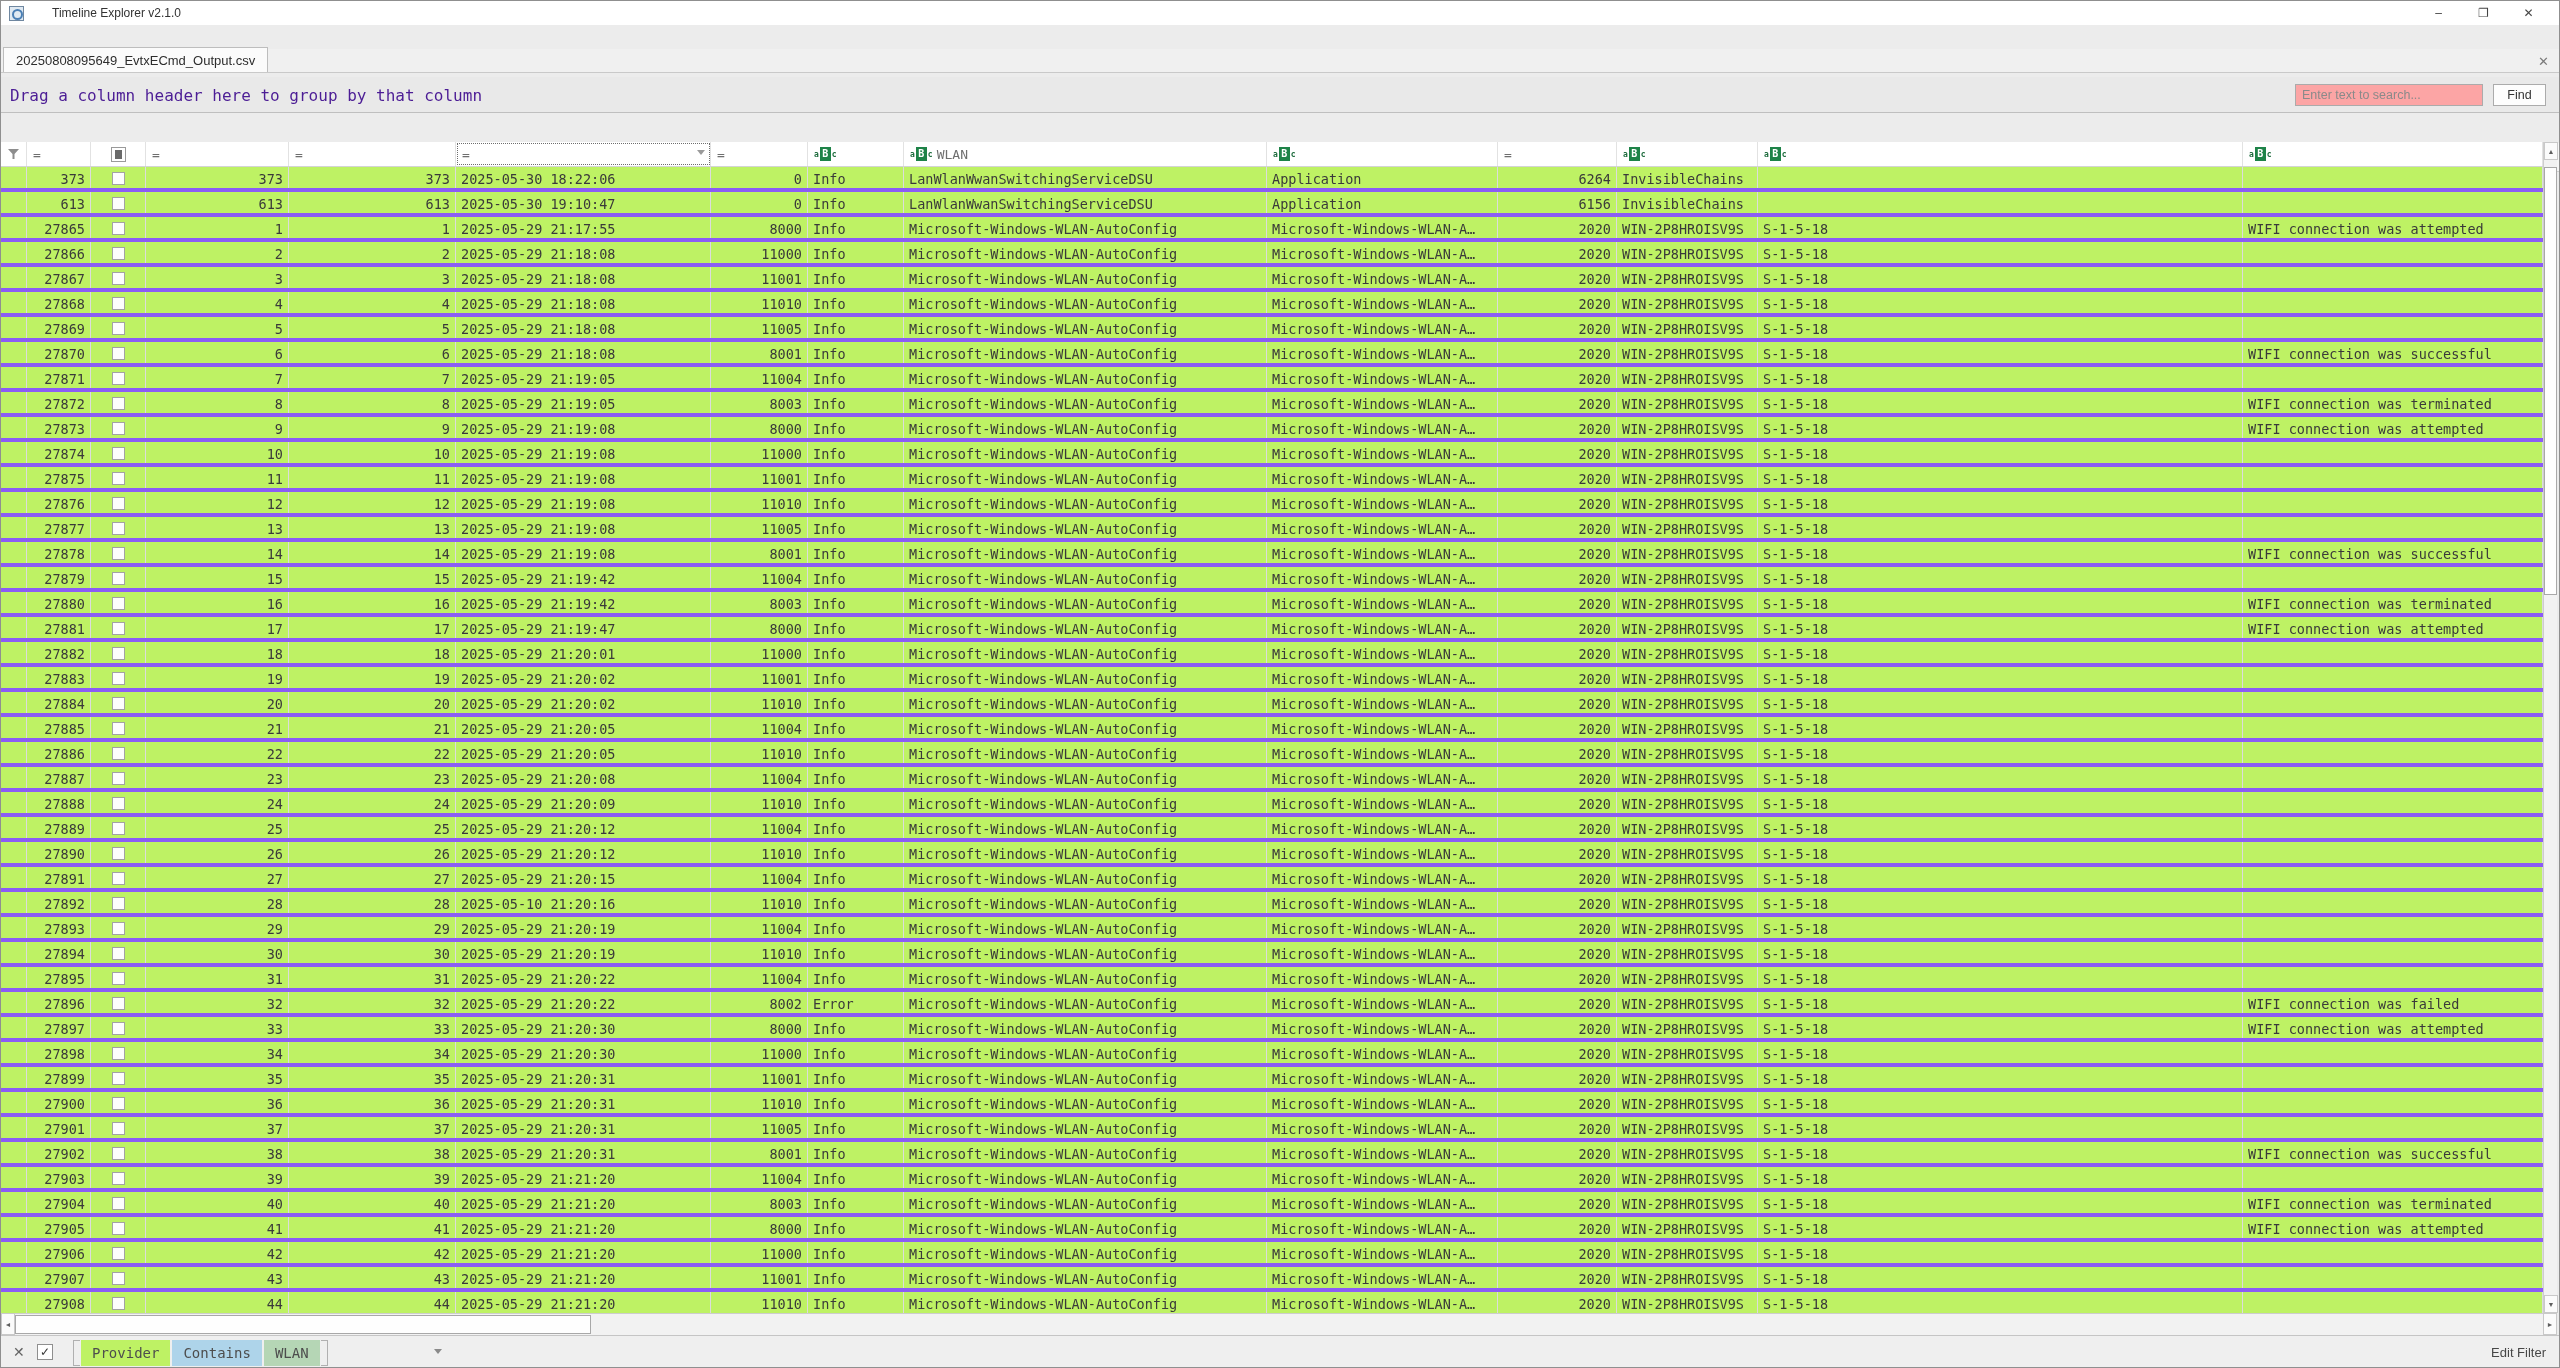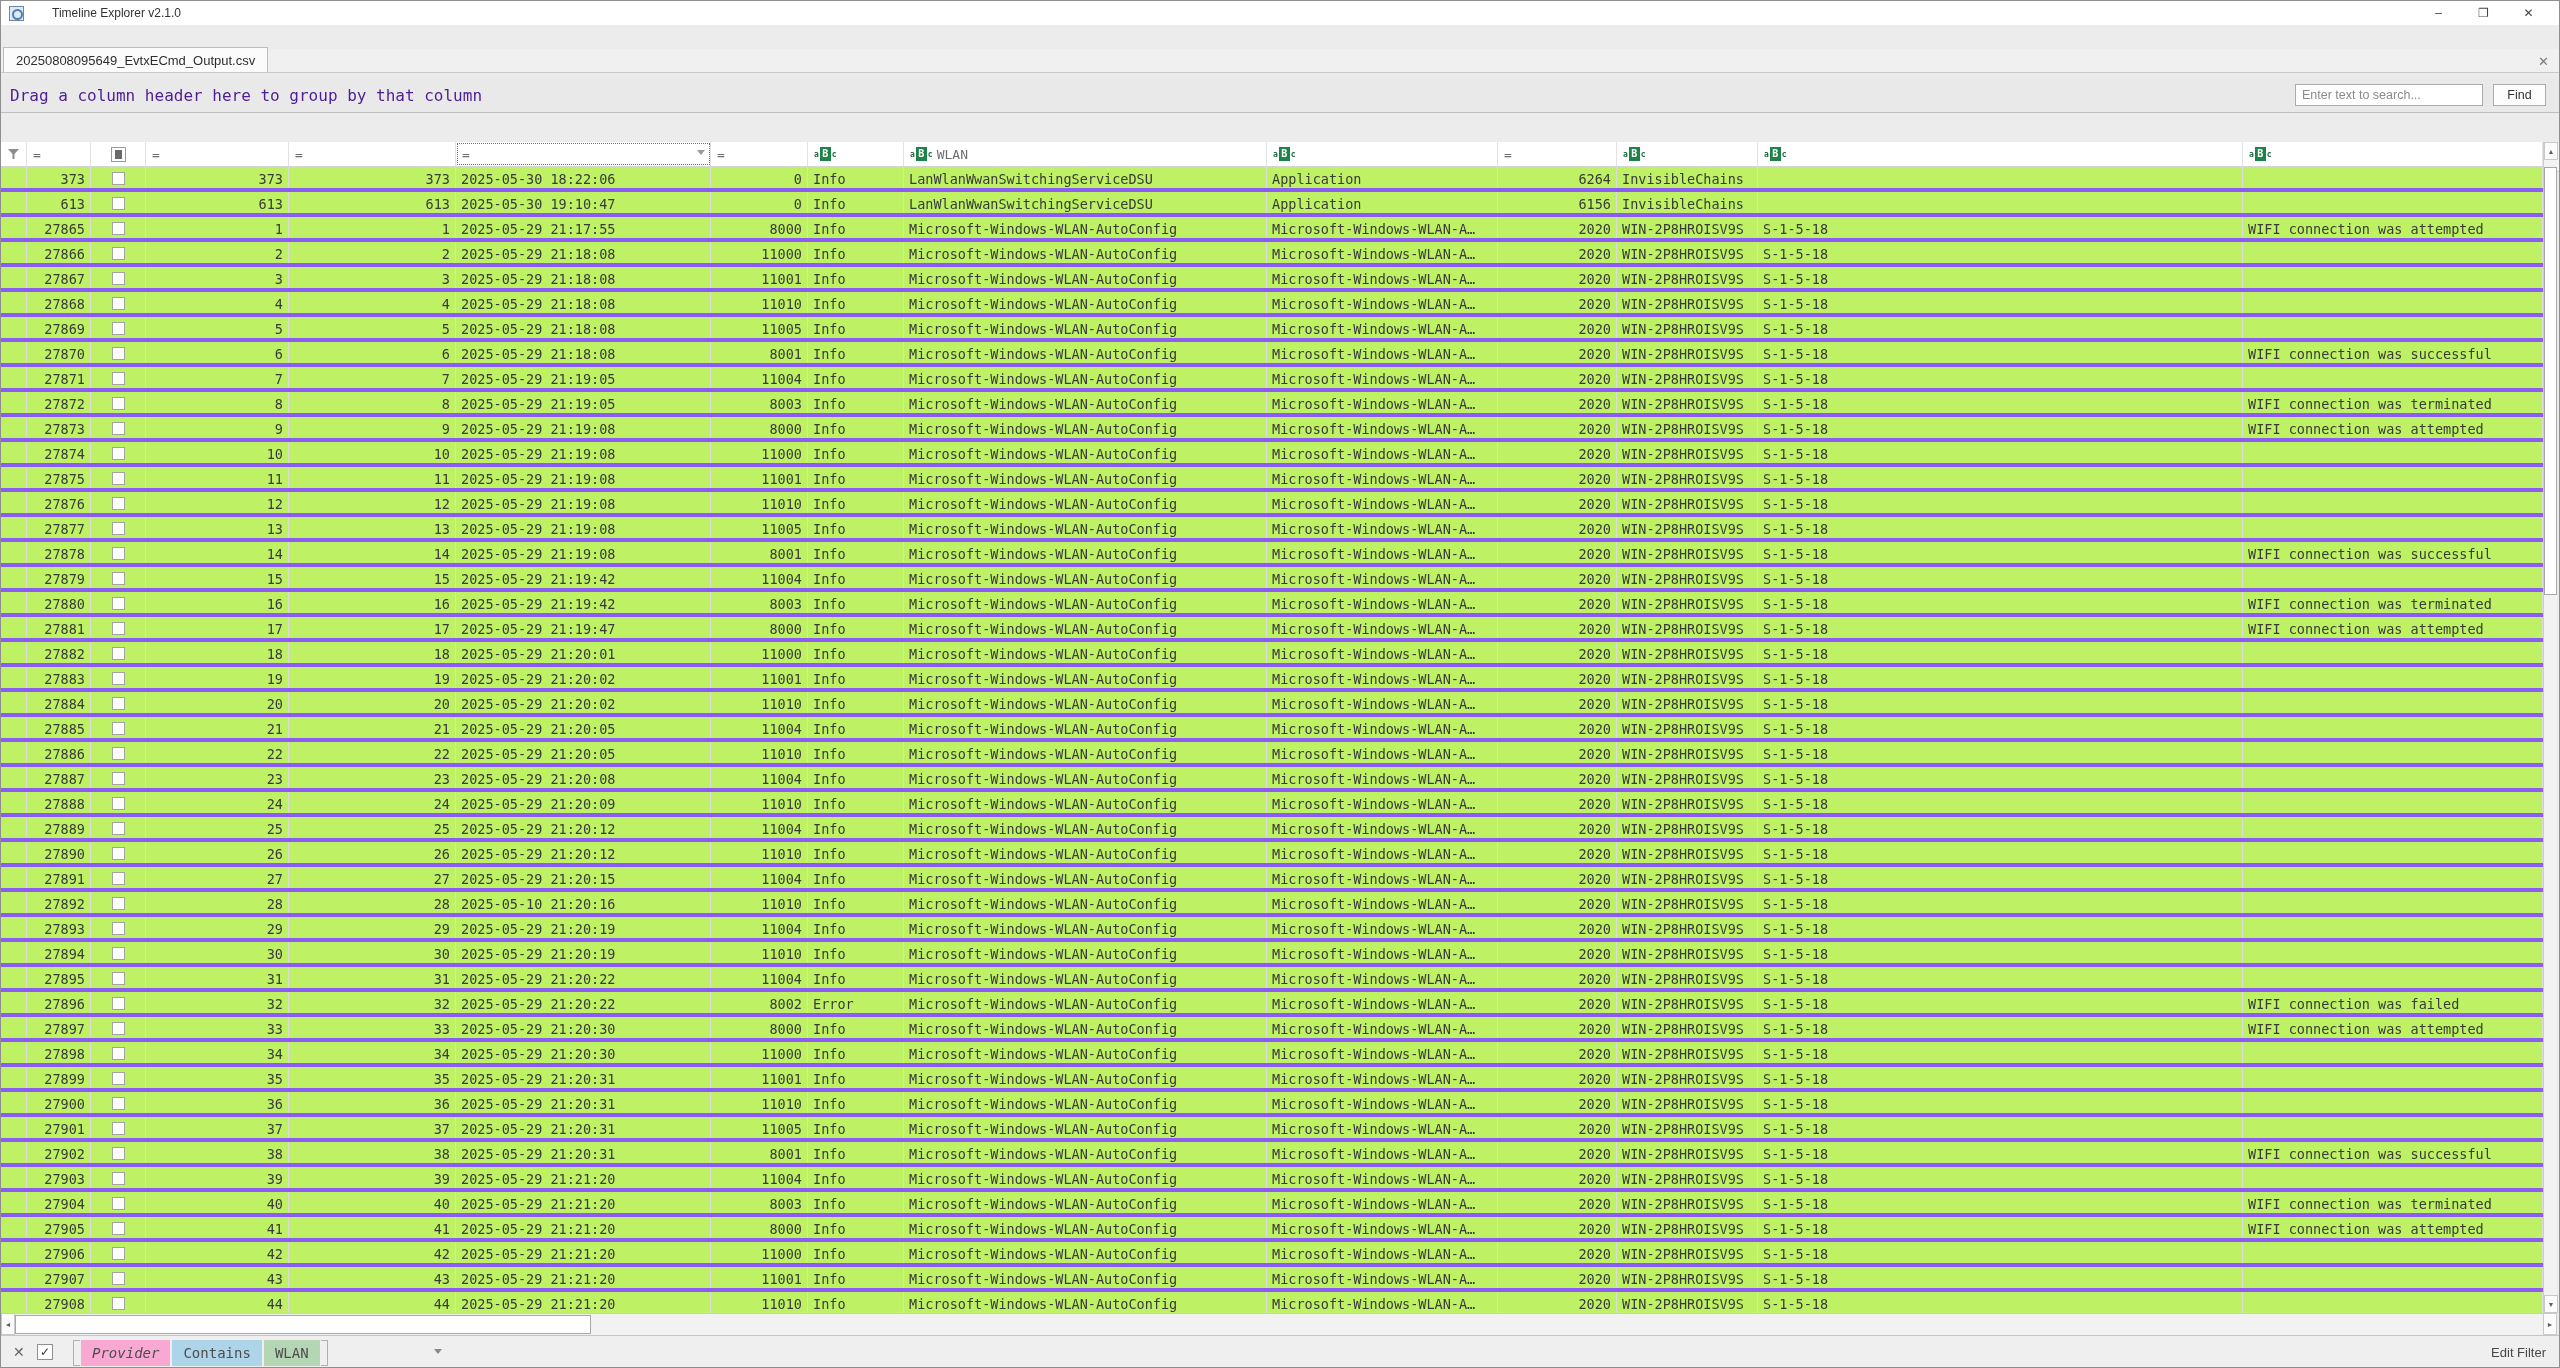--- a/index.html
+++ b/index.html
@@ -22,21 +22,21 @@
 
   
   .tabbar{position:absolute;left:0;top:48px;width:100%;height:24px;background:#f0f0f0;border-bottom:1px solid #c9c9c9;}
   .tab{position:absolute;left:2px;bottom:0;height:25px;background:#fbfbfb;border:1px solid #bdbdbd;border-bottom:none;
        display:flex;align-items:center;padding:0 12px;font-size:13px;color:#2e2e2e;}
   .tabbar-close{position:absolute;right:10px;top:6px;font-size:13px;color:#7a7a7a;line-height:13px;}
 
   
   .groupbar{position:absolute;left:0;top:76px;width:100%;height:36px;background:#e9e9e9;border-bottom:1px solid #bfbfbf;}
   .group-hint{position:absolute;left:9px;top:9px;font-size:16px;color:#4c1d95;}
-  .search-input{position:absolute;left:2294px;top:7px;width:188px;height:22px;border:1px solid #ababab;background:#ffffff;
+  .search-input{position:absolute;left:2294px;top:7px;width:188px;height:22px;border:1px solid #ababab;background:#fca5a5;
                 font-size:12.5px;color:#444;padding:0 6px;outline:none;font-family:"Liberation Sans",sans-serif;}
   .search-input::placeholder{color:#8a8a8a;}
   .find-btn{position:absolute;left:2492px;top:7px;width:53px;height:22px;background:#fdfdfd;border:1px solid #ababab;
             font-size:12.5px;color:#333;display:flex;align-items:center;justify-content:center;}
 
   
   .grid-header{position:absolute;left:0;top:112px;width:2560px;height:29px;background:#f6f6f6;display:flex;
                border-bottom:1px solid #cfcfcf;margin-top:30px;}
   .hcell{flex:none;border-right:1px solid #d4d4d4;font-family:"DejaVu Sans Mono",monospace;font-size:13.5px;
          color:#6b6b6b;line-height:28px;padding:0 6px;white-space:pre;overflow:hidden;position:relative;}
@@ -85,21 +85,21 @@
   .filterpanel{position:absolute;left:0;top:1334px;width:2560px;height:34px;background:#efefef;border-top:1px solid #c5c5c5;}
   .fp-close{position:absolute;left:12px;top:8px;font-size:14px;color:#636363;line-height:16px;}
   .fp-check{position:absolute;left:36px;top:8px;width:16px;height:16px;background:#fff;border:1px solid #8f8f8f;
             font-size:12px;color:#3a3a3a;display:flex;align-items:center;justify-content:center;line-height:16px;}
   .fp-chips{position:absolute;left:72px;top:4px;height:26px;display:flex;align-items:stretch;}
   .bracket{width:7px;border:1px solid #b0b0b0;}
   .bracket.l{border-right:none;}
   .bracket.r{border-left:none;}
   .chip{font-family:"DejaVu Sans Mono",monospace;font-size:14px;color:#4d4d4d;display:flex;align-items:center;
         padding:0 11px;margin:0 1px;}
-  .chip.field{background:#f9a8d4;font-style:italic;}
+  .chip.field{background:#bef264;}
   .chip.op{background:#aed4ea;}
   .chip.val{background:#b5d6b5;}
   .fp-caret{position:absolute;left:433px;top:13px;width:0;height:0;border-left:4px solid transparent;
             border-right:4px solid transparent;border-top:5px solid #8a8a8a;}
   .edit-filter{position:absolute;right:15px;top:9px;font-size:13px;color:#474747;}
 </style>
 </head>
 <body>
 
 <div class="window">

